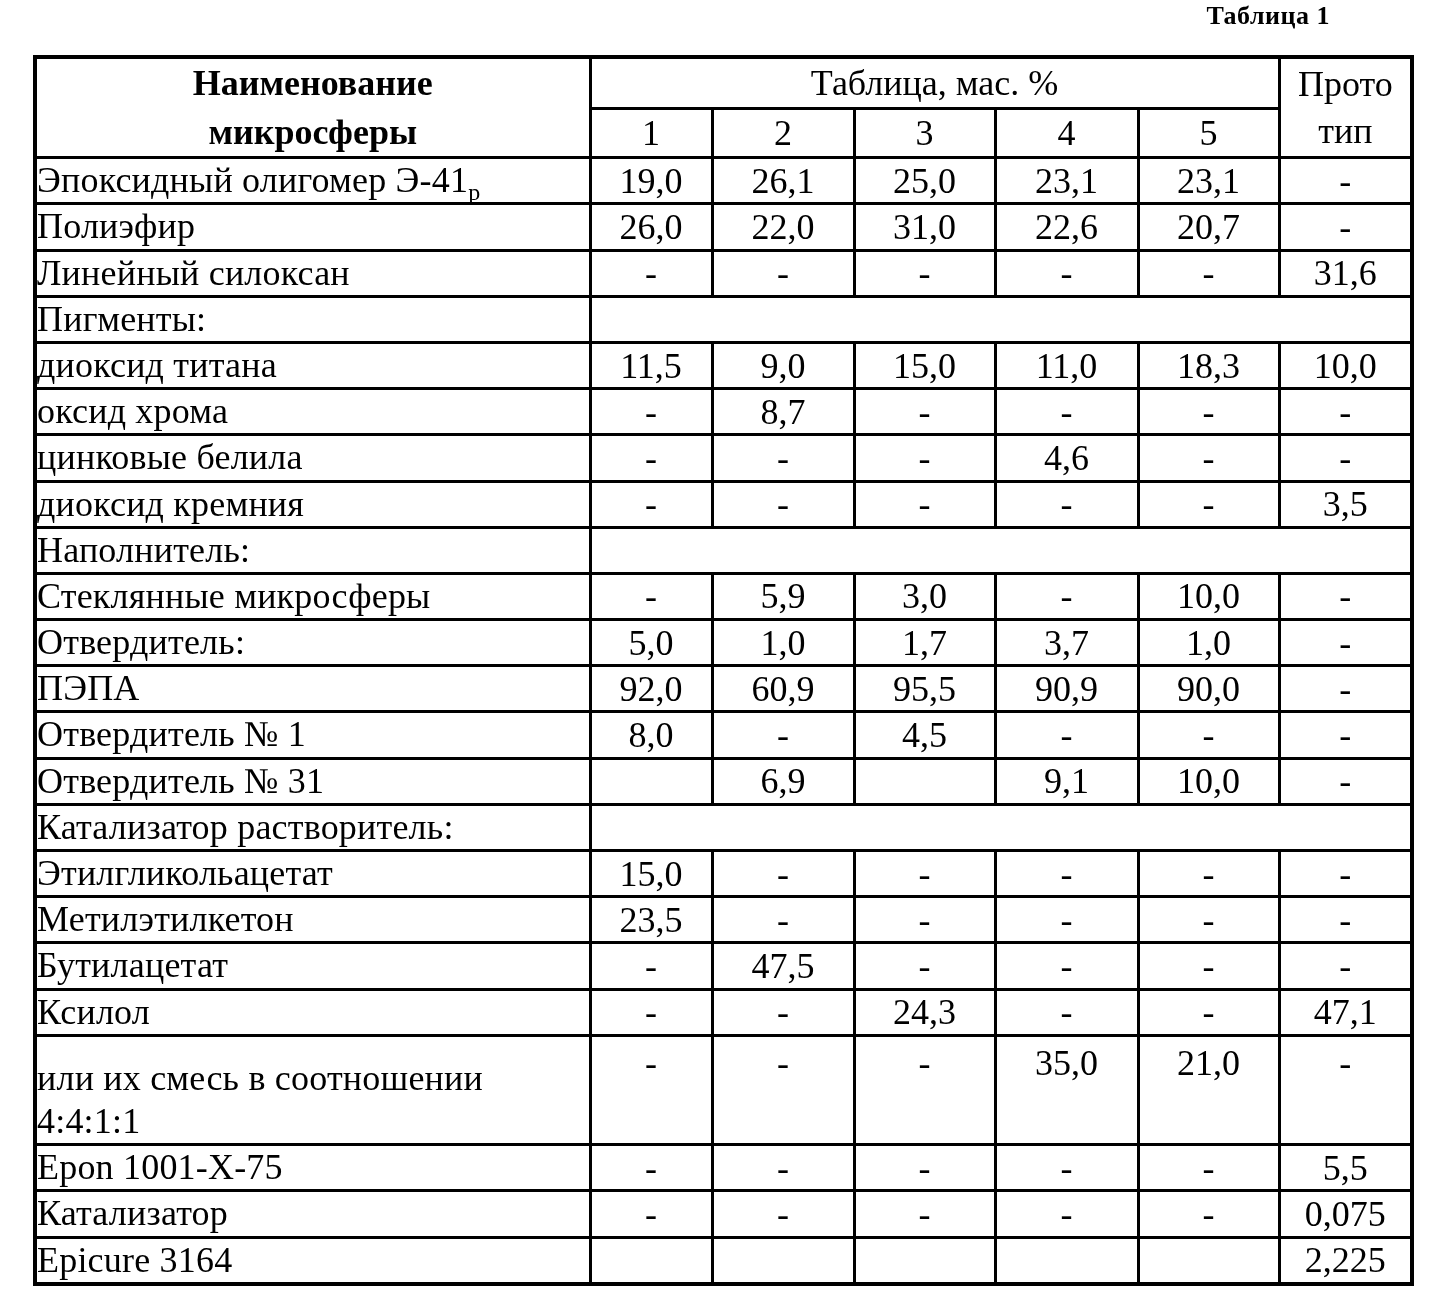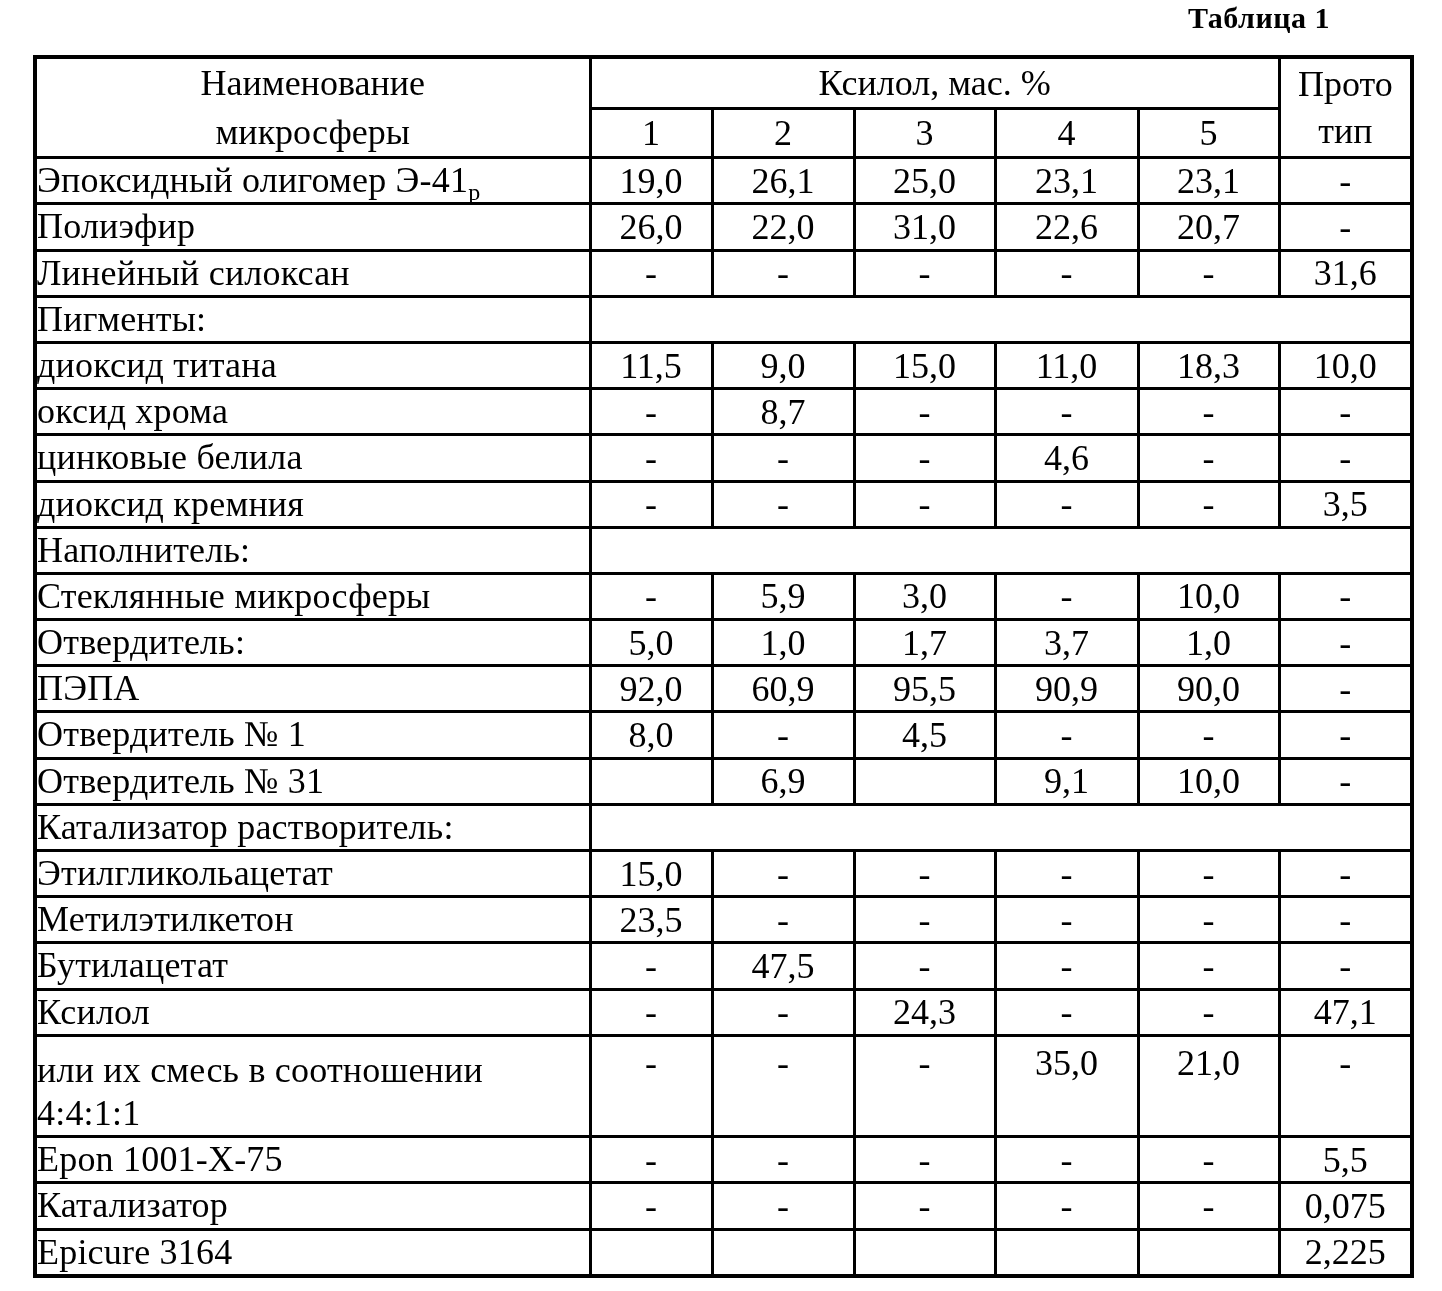--- a/index.html
+++ b/index.html
@@ -3,49 +3,49 @@
 <meta charset="utf-8">
 <style>
   html,body { margin:0; padding:0; background:#ffffff; }
   .page {
     position:relative; width:1442px; height:1291px; background:#ffffff;
     font-family:"Liberation Serif","DejaVu Serif",serif; color:#000;
     overflow:hidden;
   }
   .doc-title {
     position:absolute; top:1px; right:112px;
-    font-size:30px; font-weight:bold; letter-spacing:0.5px;
+    font-size:26px; font-weight:bold; letter-spacing:0.5px;
   }
   table.comp {
     position:absolute; left:33px; top:55px;
     width:1377px; border-collapse:collapse; table-layout:fixed;
     background:#fff;
   }
   table.comp th, table.comp td {
     border:3px solid #000; padding:0; overflow:hidden;
   }
   table.comp { border:4px solid #000; }
   th { font-weight:normal; font-size:36px; line-height:1.15; }
   .hdr-top { height:50px; }
   .hdr-num { height:47px; }
   .name-head div, .proto-head div { text-align:center; }
-  .name-head { vertical-align:middle; }
+  .name-head { vertical-align:middle;font-weight:bold; }
   .name-head div { line-height:1.35; }
   .proto-head div { line-height:1.3; }
   tbody tr { height:45px; }
   tbody tr.tall { height:91px; }
   td.name-cell {
     text-align:left; padding:1px 8px 1px 13px;
     font-size:36px; letter-spacing:0.2px; line-height:1.2;
     white-space:nowrap;
   }
   td.value-cell { text-align:center; font-size:36px; vertical-align:middle; }
   td.section-cell { background:#fff; }
   tr.tall td.value-cell { vertical-align:top; padding-top:5px; }
-  tr.tall td.name-cell { vertical-align:top; padding-top:12px; white-space:normal; }
+  tr.tall td.name-cell { vertical-align:top; padding-top:20px; white-space:normal; }
   sub { font-size:24px; line-height:0; }
 </style>
 </head>
 <body>
 
 <div class="page">
 
   <div class="doc-title">Таблица 1</div>
 
   <table class="comp">
@@ -57,21 +57,21 @@
       <col style="width:143px">
       <col style="width:141px">
       <col style="width:133px">
     </colgroup>
     <thead>
       <tr class="hdr-top">
         <th rowspan="2" class="name-head">
           <div>Наименование</div>
           <div>микросферы</div>
         </th>
-        <th colspan="5" class="sostav-head">Ксилол, мас. %</th>
+        <th colspan="5" class="sostav-head">Таблица, мас. %</th>
         <th rowspan="2" class="proto-head">
           <div>Прото</div>
           <div>тип</div>
         </th>
       </tr>
       <tr class="hdr-num">
         <th>1</th>
         <th>2</th>
         <th>3</th>
         <th>4</th>

